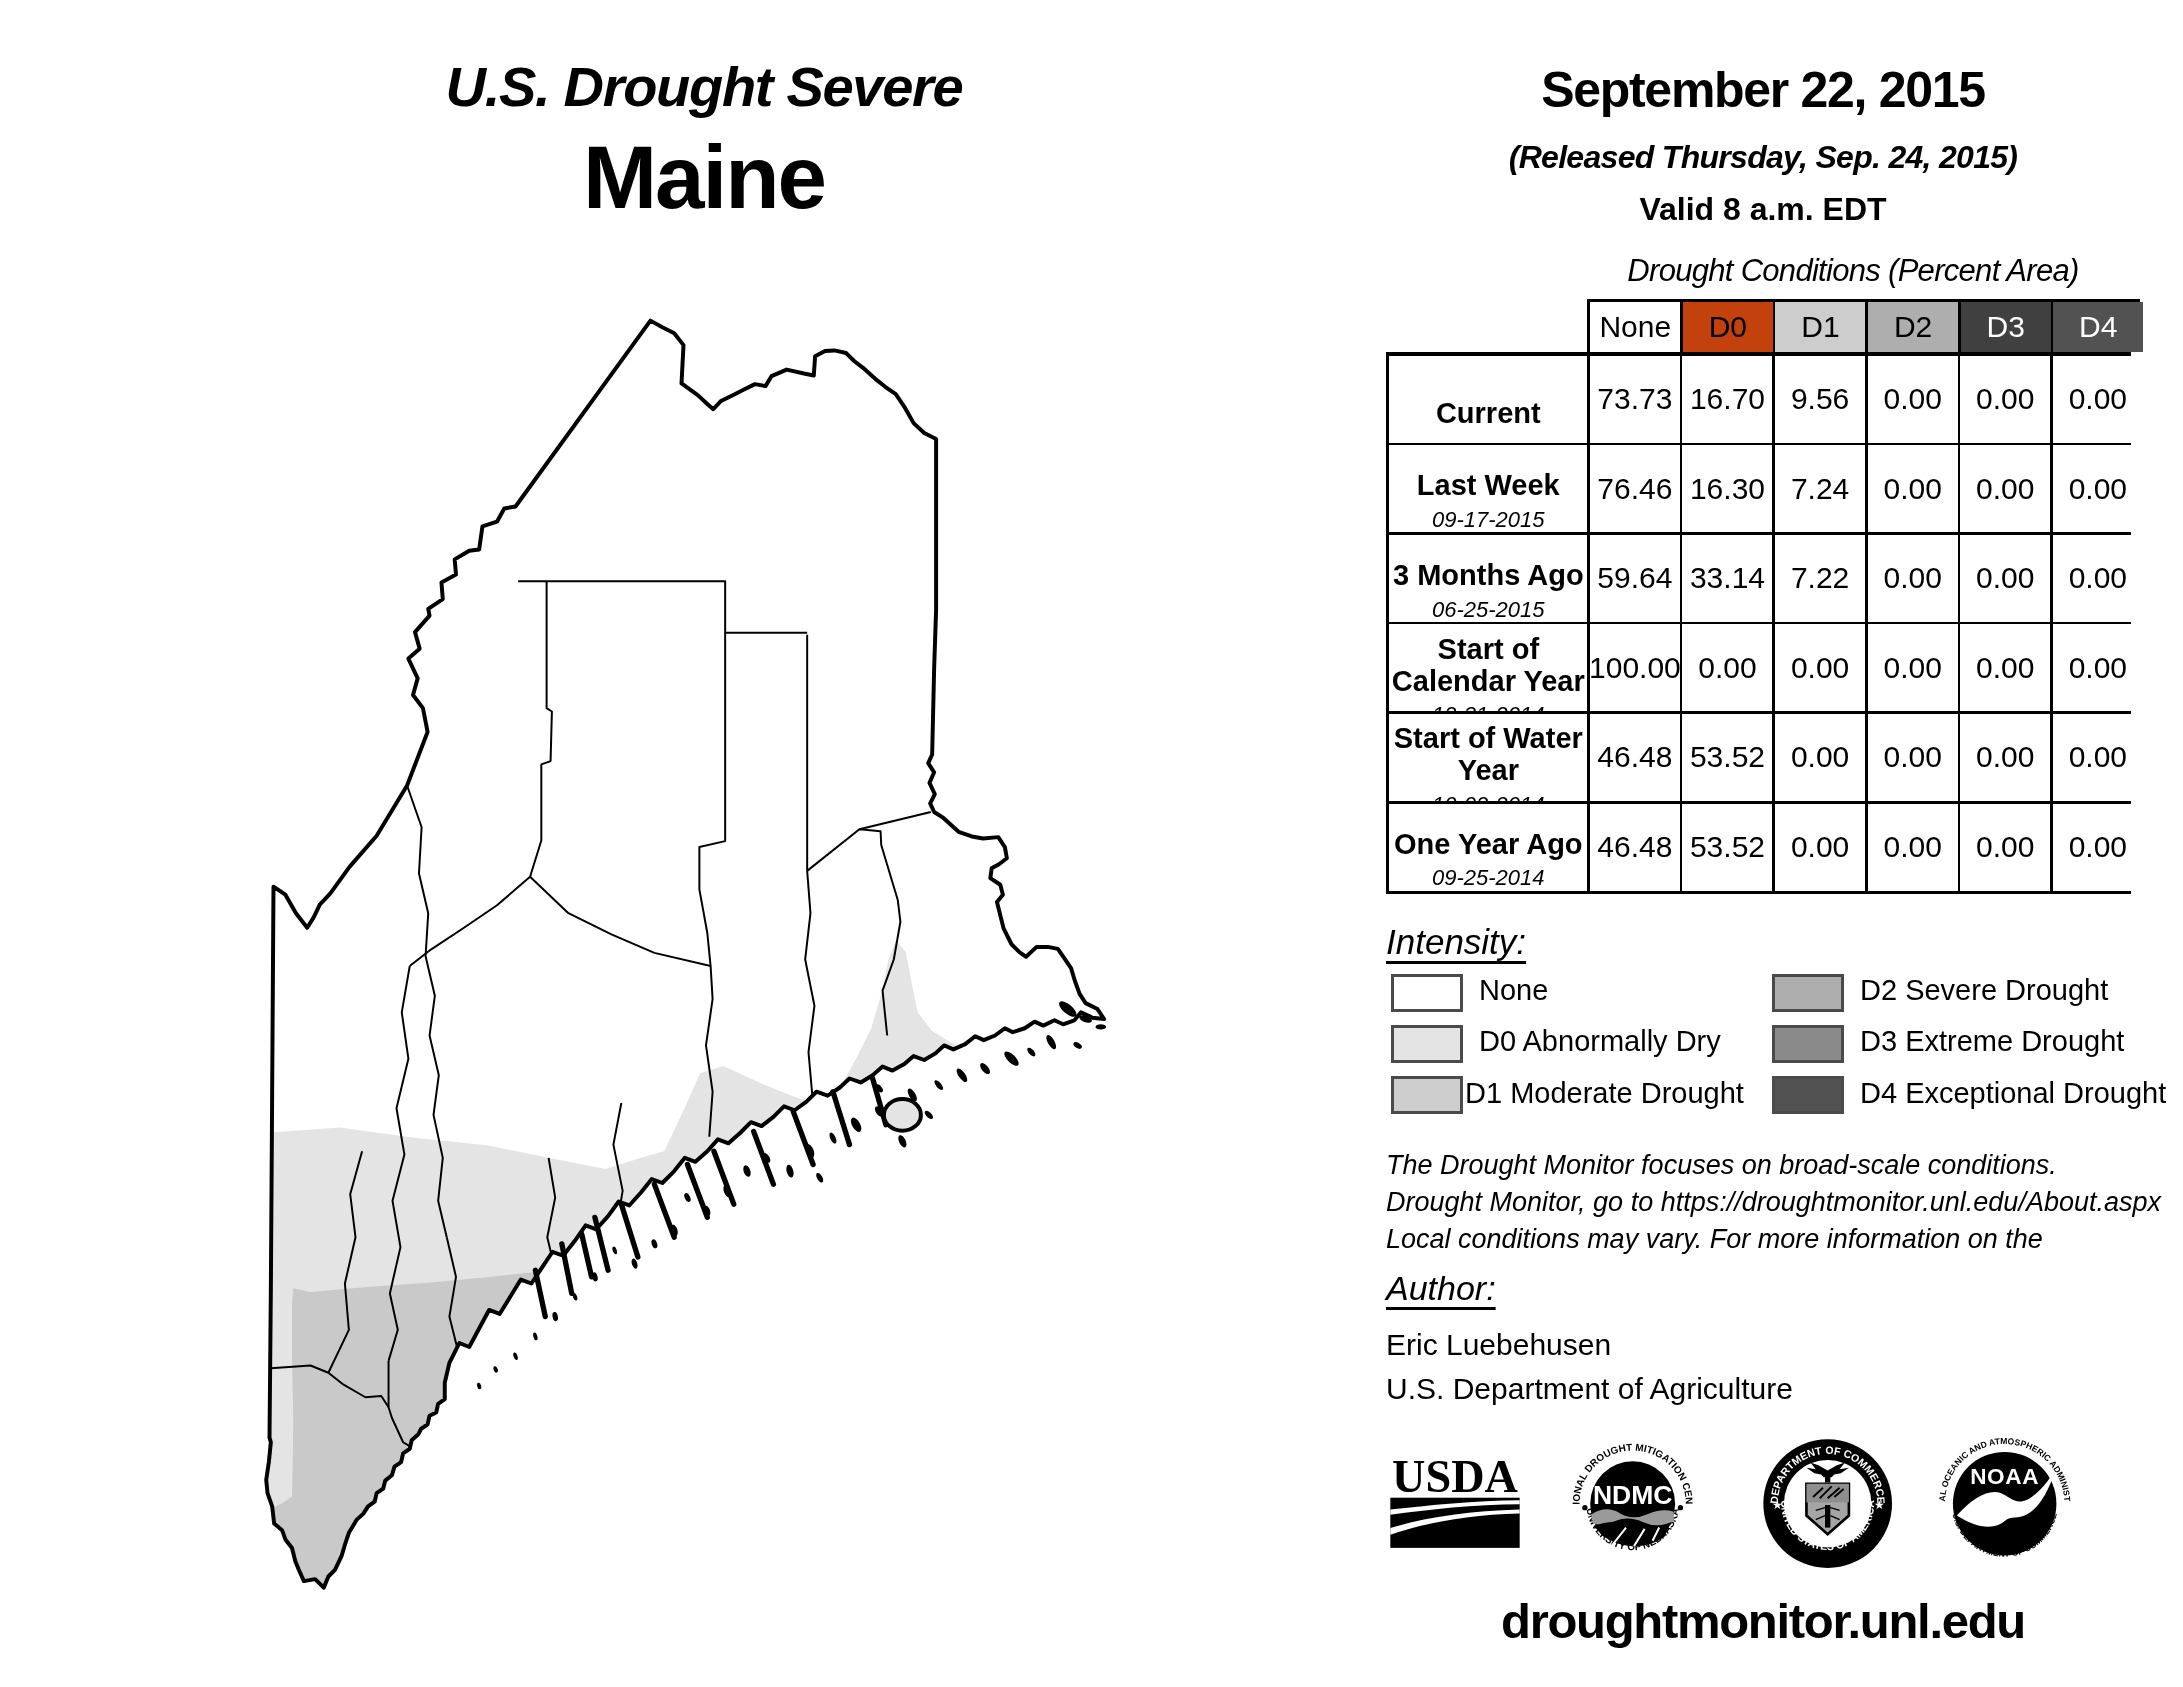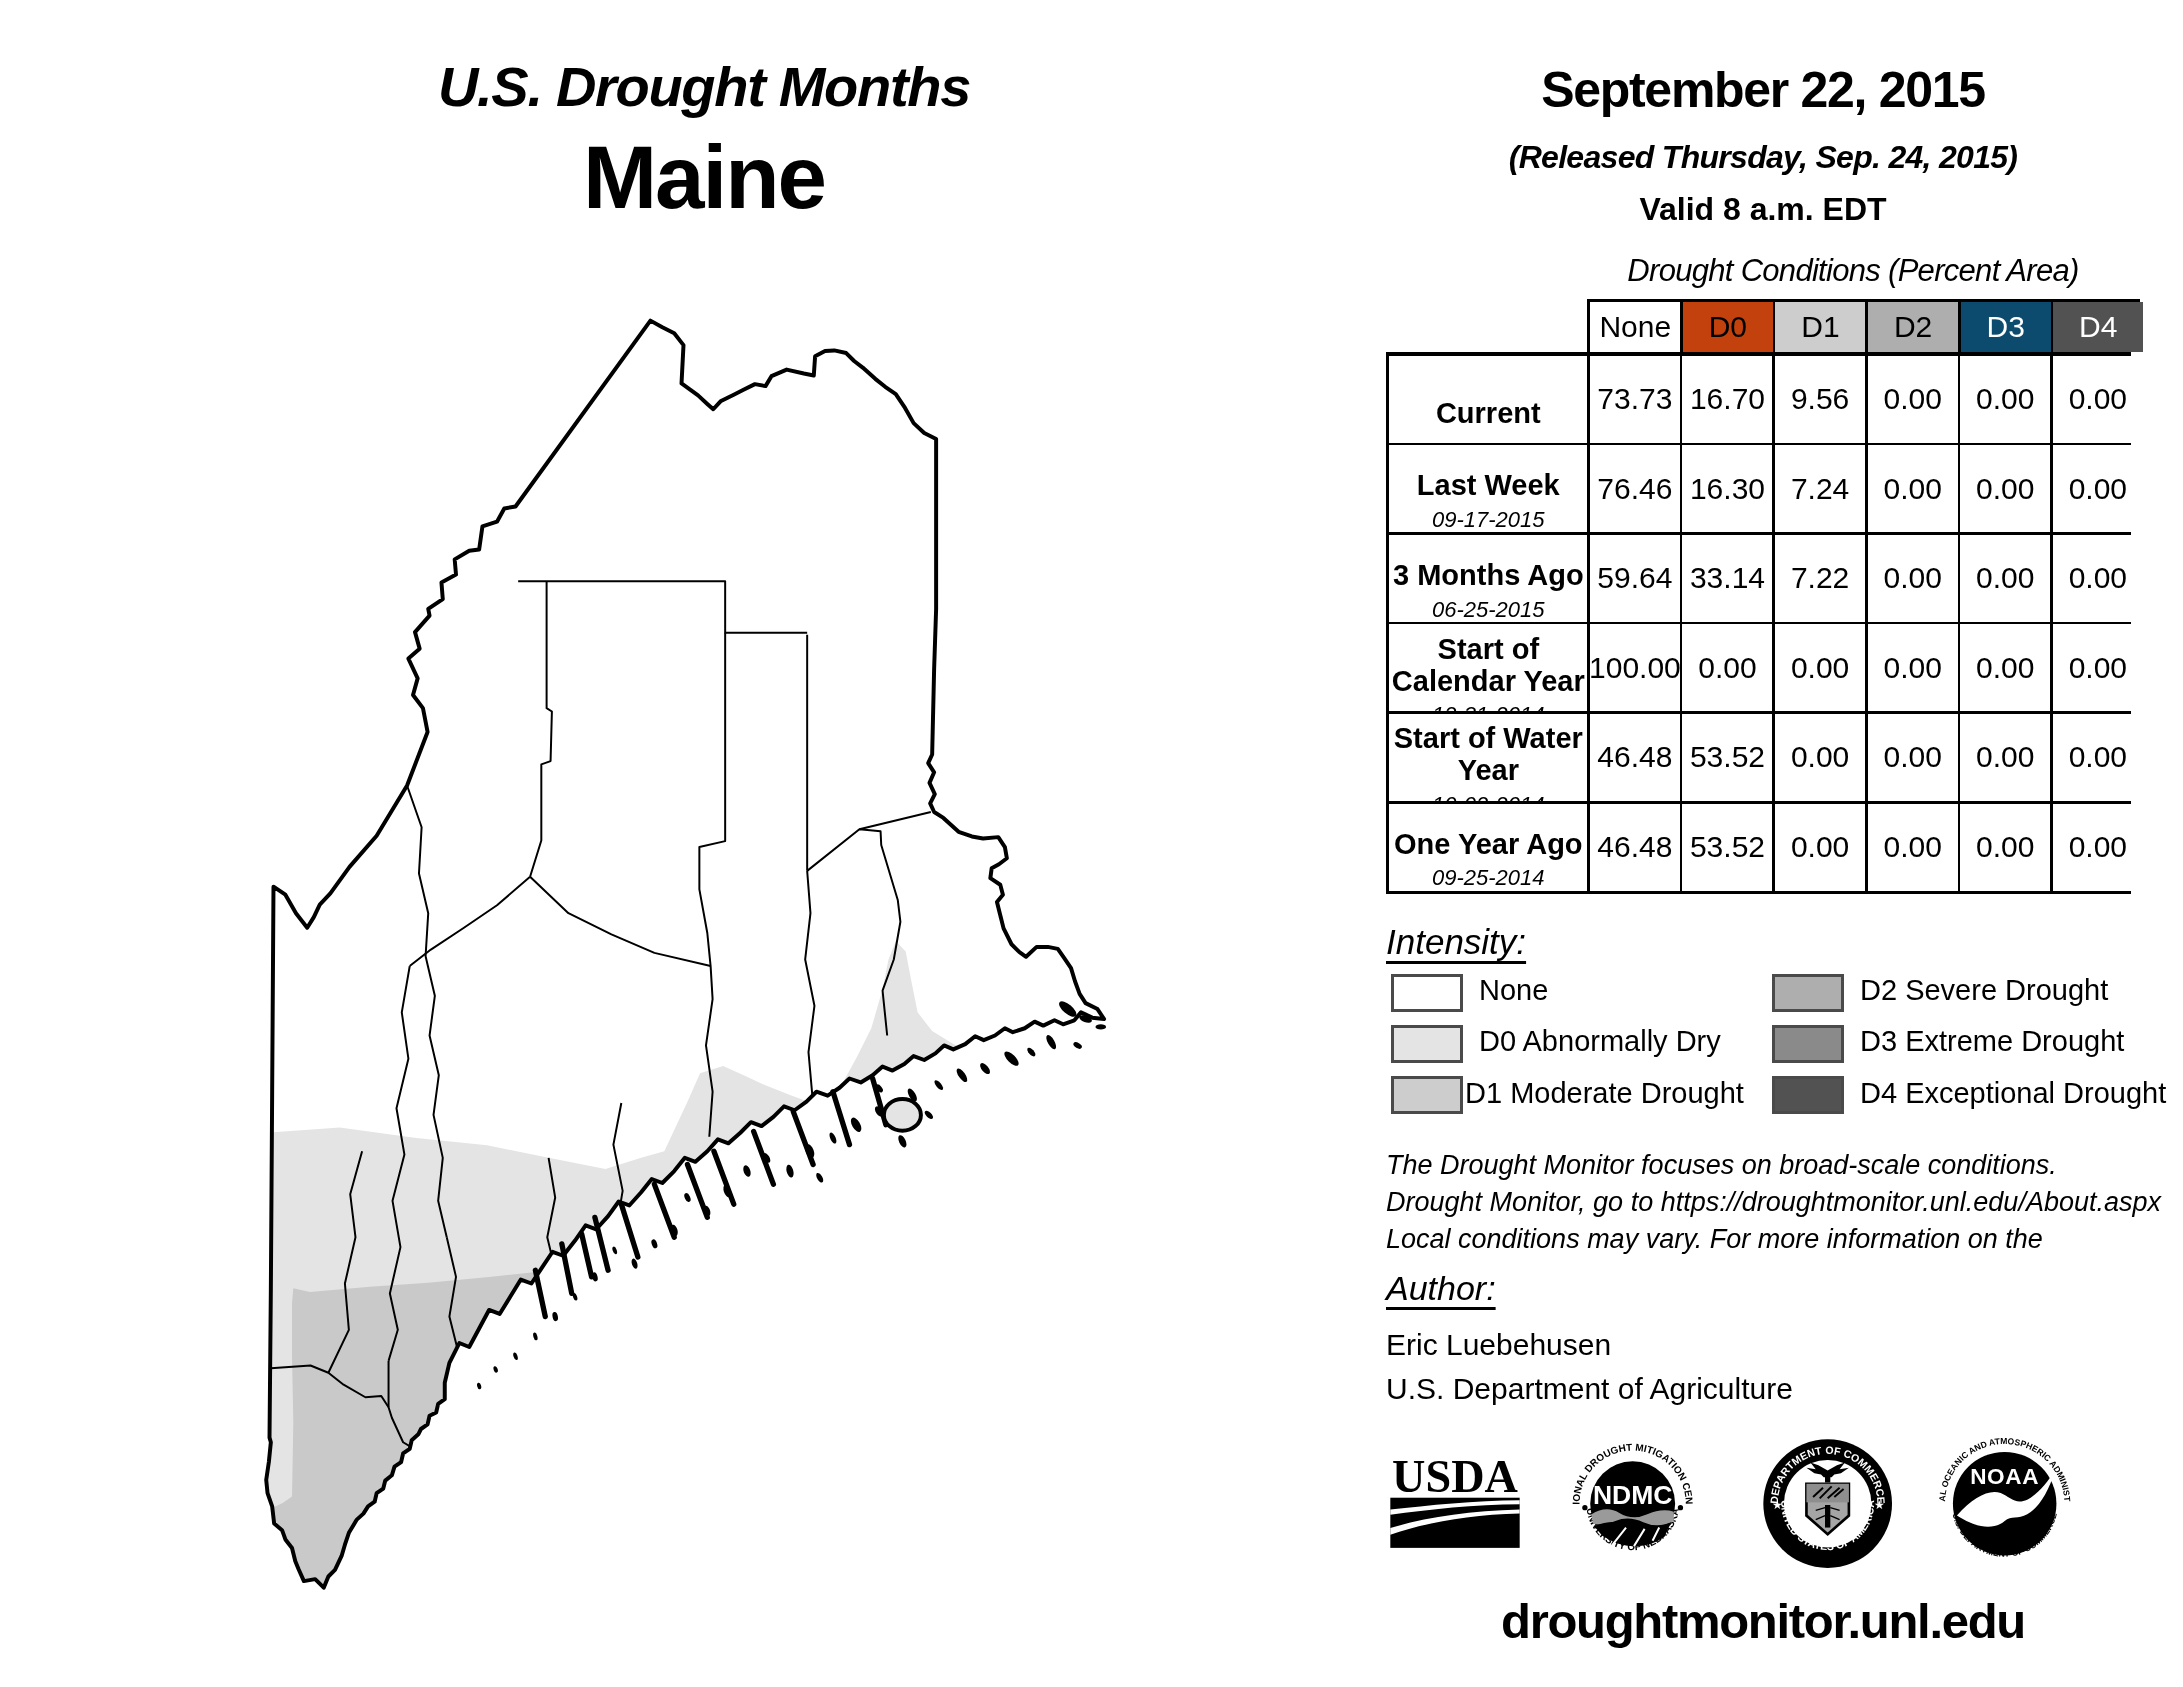--- a/index.html
+++ b/index.html
@@ -33,21 +33,21 @@
            gap:2.6px;padding:3.3px;width:745px;box-sizing:border-box;grid-auto-rows:87px;}
   .dm-body .cell{background:#fff;display:flex;align-items:center;justify-content:center;
            font-size:30px;}
   .dm-body .lcell{flex-direction:column;text-align:center;line-height:32px;}
   .dm-body .lcell .rlabel{font-weight:bold;font-size:29px;margin-top:28px;}
   .dm-body .lcell .rdate{font-style:italic;font-size:22px;margin-top:2.6px;}
   .c-none{background:#ffffff;color:#000;}
   .c-d0{background:#c2410c;color:#000;}
   .c-d1{background:#cdcdcd;color:#000;}
   .c-d2{background:#aeaeae;color:#000000;}
-  .c-d3{background:#0c4a6e;color:#fff;}
+  .c-d3{background:#404040;color:#fff;}
   .c-d4{background:#525252;color:#fff;}
 
   
   .intensity-head{left:1386px;top:922px;font-size:35px;font-style:italic;
                   text-decoration:underline;text-decoration-thickness:2.6px;text-underline-offset:6.6px;}
   .legend{left:1386px;top:971px;width:781px;height:146px;}
   .chip{position:absolute;width:66px;height:32px;border:3.3px solid #4a4a4a;box-sizing:content-box;}
   .chip-label{position:absolute;font-size:29px;line-height:38px;white-space:nowrap;}
 
   
@@ -62,21 +62,21 @@
             font-size:49px;font-weight:bold;letter-spacing:-1.3px;}
 
   .logo{position:absolute;}
   svg{display:block;}
 </style>
 </head>
 <body>
 
 <div id="canvas">
 
-  <div class="abs main-title">U.S. Drought Months</div>
+  <div class="abs main-title">U.S. Drought Severe</div>
   <div class="abs state-title">Maine</div>
 
   <div class="abs date-line">September 22, 2015</div>
   <div class="abs released-line">(Released Thursday, Sep. 24, 2015)</div>
   <div class="abs valid-line">Valid 8 a.m. EDT</div>
 
   <svg class="abs" style="left:251px;top:298px;" width="906" height="1356" viewBox="0 0 1370 2050">
     <defs>
       <clipPath id="stclip">
         <path d="M604,34 L622,44 640,53 654,71 651,129 676,147 690,160 699,168

